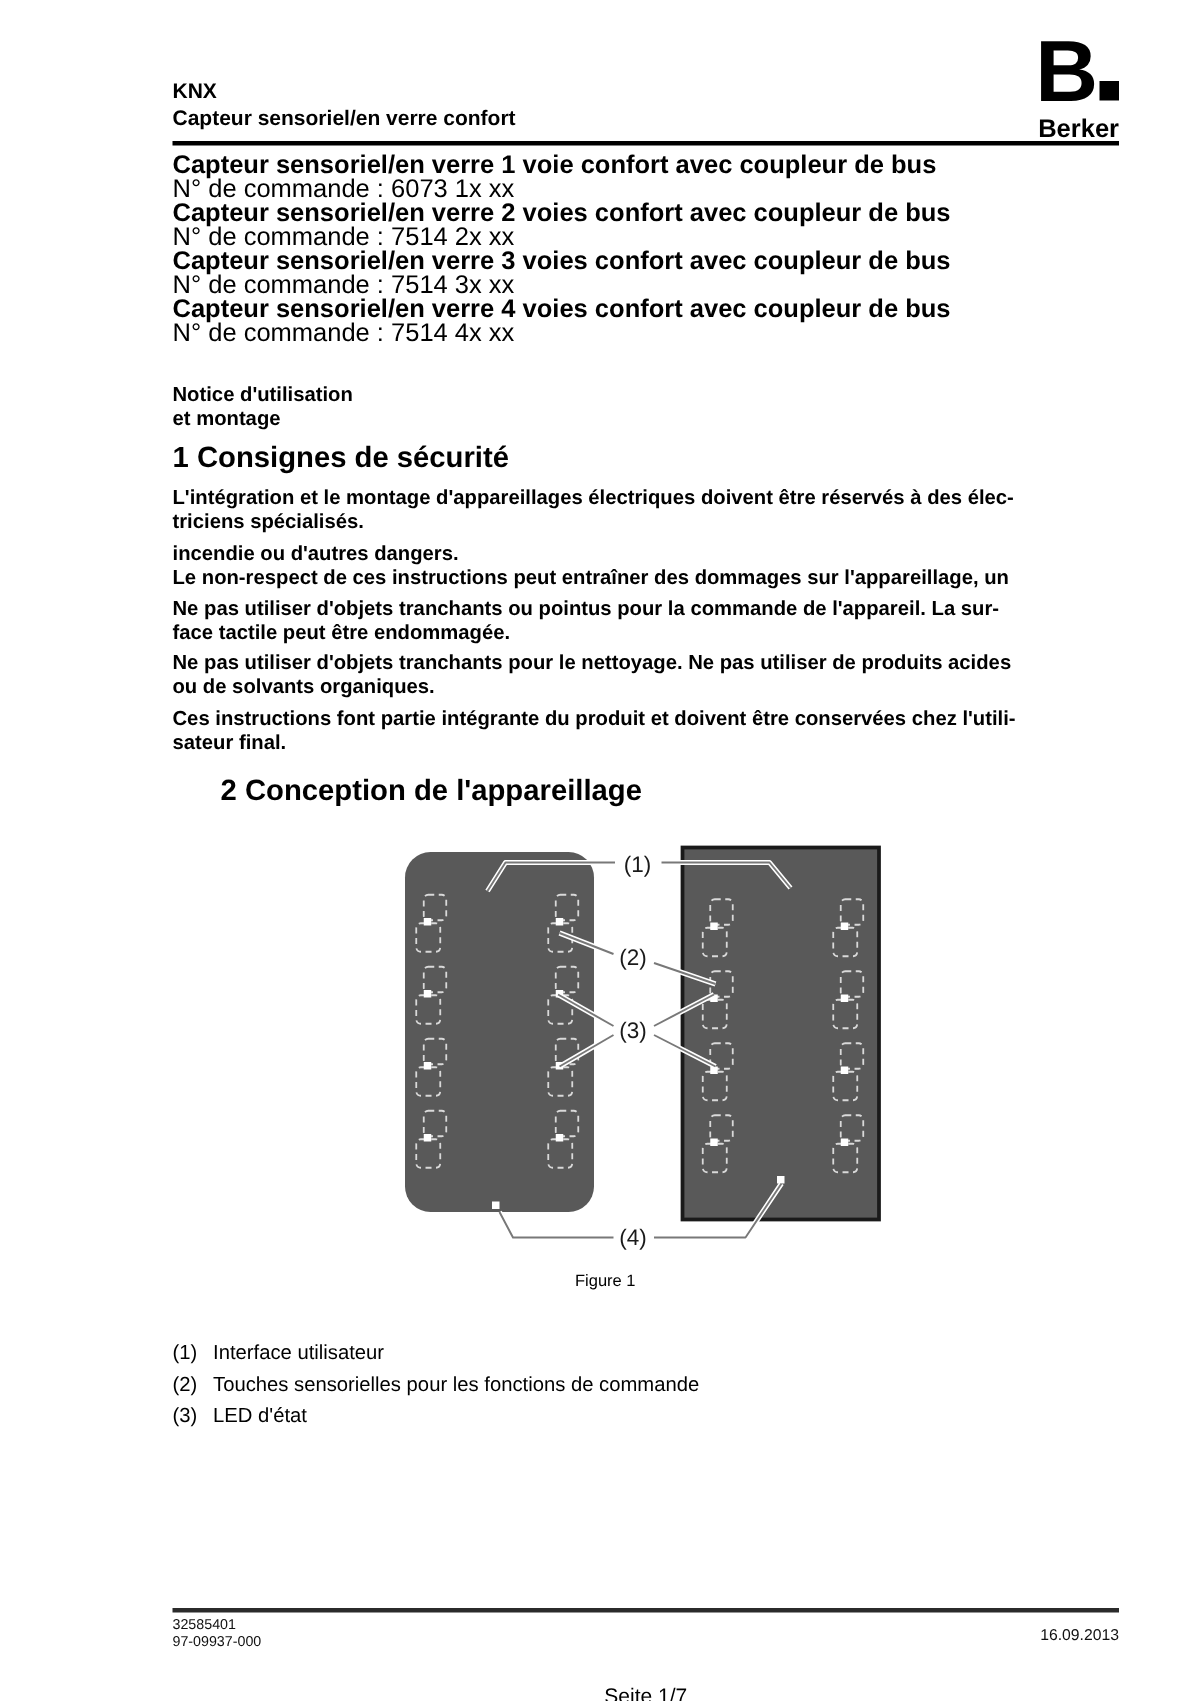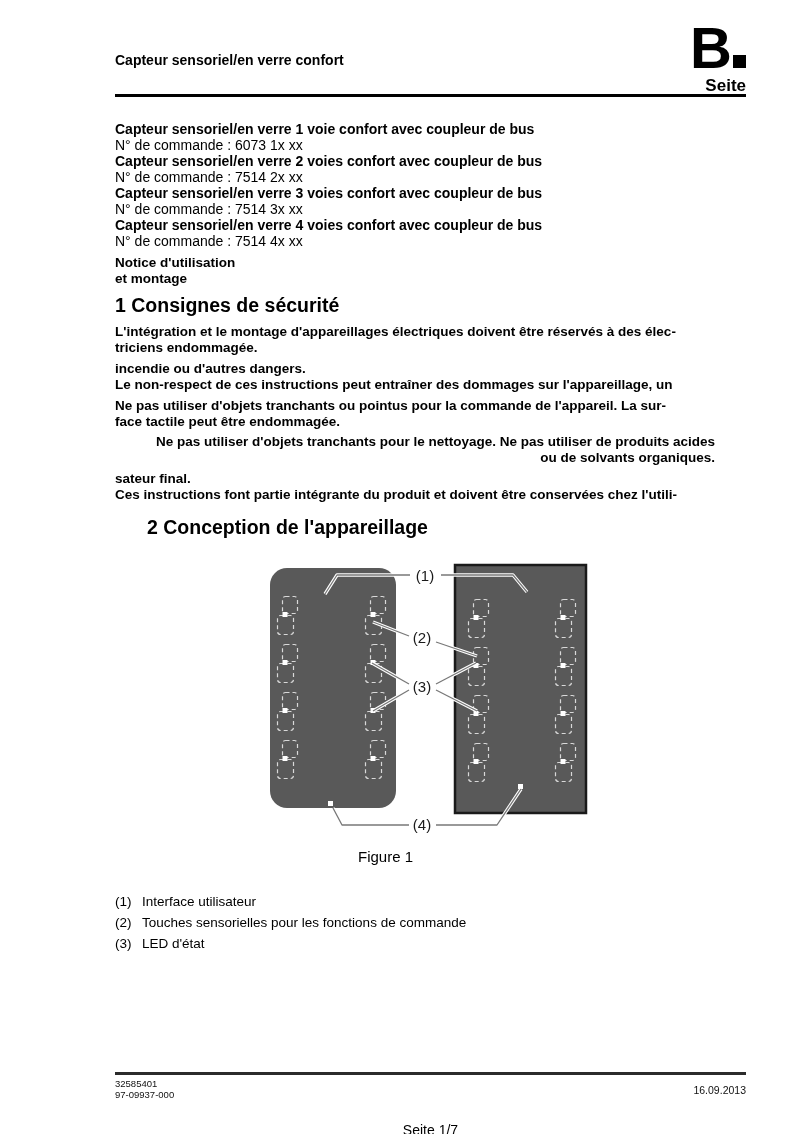--- a/index.html
+++ b/index.html
@@ -14,67 +14,68 @@
 
   
   .brand-block { left: 115px; top: 51px; font-size: 14px; font-weight: bold; line-height: 18px; }
   .logo-block { right: 56px; top: 22px; text-align: right; }
   .logo-b { font-size: 58px; font-weight: bold; line-height: 52px; letter-spacing: -2px; display: inline-block; }
   .logo-dot { display: inline-block; width: 13px; height: 13px; background: #000; margin-left: 3px; }
   .logo-name { font-size: 17px; font-weight: bold; line-height: 17px; margin-top: 3px; letter-spacing: 0px; }
   .header-rule { left: 115px; top: 94px; width: 631px; height: 2.5px; background: #000; }
 
   
-  .product-list { left: 115px; top: 121px; font-size: 14px; line-height: 16px; }
+  .product-list { left: 115px; top: 102px; font-size: 17px; line-height: 16px; }
   .product-name { font-weight: bold; }
   .product-order { font-weight: normal; }
 
   
   .notice-block { left: 115px; top: 255px; font-size: 13.5px; font-weight: bold; line-height: 16px; }
 
   
   .section-title { left: 115px; font-size: 19.5px; font-weight: bold; text-align: center; }
   .h-safety { top: 294px; }
   .h-design { top: 516px; margin-left: 32px; }
 
   
   .para { left: 115px; width: 600px; font-size: 13.5px; font-weight: bold; line-height: 15.5px; }
-  .p0 { top: 324px; } .p1 { top: 361px; } .p2 { top: 398px; } .p3 { top: 434px; text-align: right; } .p4 { top: 471px; }
+  .p0 { top: 324px; } .p1 { top: 361px; } .p2 { top: 398px; } .p3 { top: 434px; } .p4 { top: 471px; }
 
   
   .figure-svg { left: 255px; top: 558px; }
-  .figure-caption { left: 98px; top: 848px; width: 575px; text-align: center; font-size: 15px; }
+  .figure-caption { left: 116px; top: 848px; width: 575px; text-align: center; font-size: 11px; }
 
   
   .legend { left: 115px; top: 891px; font-size: 13.5px; line-height: 21px; }
   .legend-num { display: inline-block; width: 27px; }
 
   
   .footer-rule { left: 115px; top: 1072px; width: 631px; height: 3px; background: #2b2b2b; }
   .footer-left { left: 115px; top: 1079px; font-size: 9.5px; line-height: 10.5px; color: #111; }
   .footer-page { left: 115px; top: 1122px; width: 631px; text-align: center; font-size: 14px; }
   .footer-date { left: 115px; top: 1084px; width: 631px; text-align: right; font-size: 10.5px; color: #111; }
 
   
   .c-case { fill: none; stroke: #ffffff; stroke-width: 3.4; stroke-linejoin: round; }
   .c-line { fill: none; stroke: #787878; stroke-width: 1.3; stroke-linejoin: round; }
   .callout-text { font-family: "Liberation Sans", sans-serif; font-size: 15px; fill: #1a1a1a; text-anchor: middle; }
 </style>
 </head>
 <body>
 
 <div class="abs brand-block">
+  <div>KNX</div>
   <div>Capteur sensoriel/en verre confort</div>
 </div>
 
 <div class="abs logo-block">
   <div>
     <span class="logo-b">B</span><span class="logo-dot"></span>
   </div>
-  <div class="logo-name">Seite</div>
+  <div class="logo-name">Berker</div>
 </div>
 
 <div class="abs header-rule"></div>
 
 <div class="abs product-list">
   <div class="product-name">Capteur sensoriel/en verre 1 voie confort avec coupleur de bus</div>
   <div class="product-order">N° de commande : 6073 1x xx</div>
   <div class="product-name">Capteur sensoriel/en verre 2 voies confort avec coupleur de bus</div>
   <div class="product-order">N° de commande : 7514 2x xx</div>
   <div class="product-name">Capteur sensoriel/en verre 3 voies confort avec coupleur de bus</div>
@@ -85,37 +86,37 @@
 
 <div class="abs notice-block">
   <div>Notice d'utilisation</div>
   <div>et montage</div>
 </div>
 
 <h1 class="abs section-title h-safety">1 Consignes de sécurité</h1>
 
 <div class="abs para p0">
   <div>L'intégration et le montage d'appareillages électriques doivent être réservés à des élec-</div>
-  <div>triciens endommagée.</div>
+  <div>triciens spécialisés.</div>
 </div>
 <div class="abs para p1">
   <div>incendie ou d'autres dangers.</div>
   <div>Le non-respect de ces instructions peut entraîner des dommages sur l'appareillage, un</div>
 </div>
 <div class="abs para p2">
   <div>Ne pas utiliser d'objets tranchants ou pointus pour la commande de l'appareil. La sur-</div>
   <div>face tactile peut être endommagée.</div>
 </div>
 <div class="abs para p3">
   <div>Ne pas utiliser d'objets tranchants pour le nettoyage. Ne pas utiliser de produits acides</div>
   <div>ou de solvants organiques.</div>
 </div>
 <div class="abs para p4">
+  <div>Ces instructions font partie intégrante du produit et doivent être conservées chez l'utili-</div>
   <div>sateur final.</div>
-  <div>Ces instructions font partie intégrante du produit et doivent être conservées chez l'utili-</div>
 </div>
 
 <h1 class="abs section-title h-design">2 Conception de l'appareillage</h1>
 
 <svg class="abs figure-svg" width="340" height="292" viewBox="0 0 340 292">
   <defs>
     <g id="tz">
       <rect x="5.5" y="0.5" width="15" height="17" rx="3" fill="none" stroke="#d9d9d9" stroke-width="1.2" stroke-dasharray="4 3"></rect>
       <rect x="0.5" y="19.5" width="16" height="19" rx="3" fill="none" stroke="#d9d9d9" stroke-width="1.2" stroke-dasharray="4 3"></rect>
       <rect x="5.5" y="16" width="5" height="5" fill="#ffffff"></rect>

